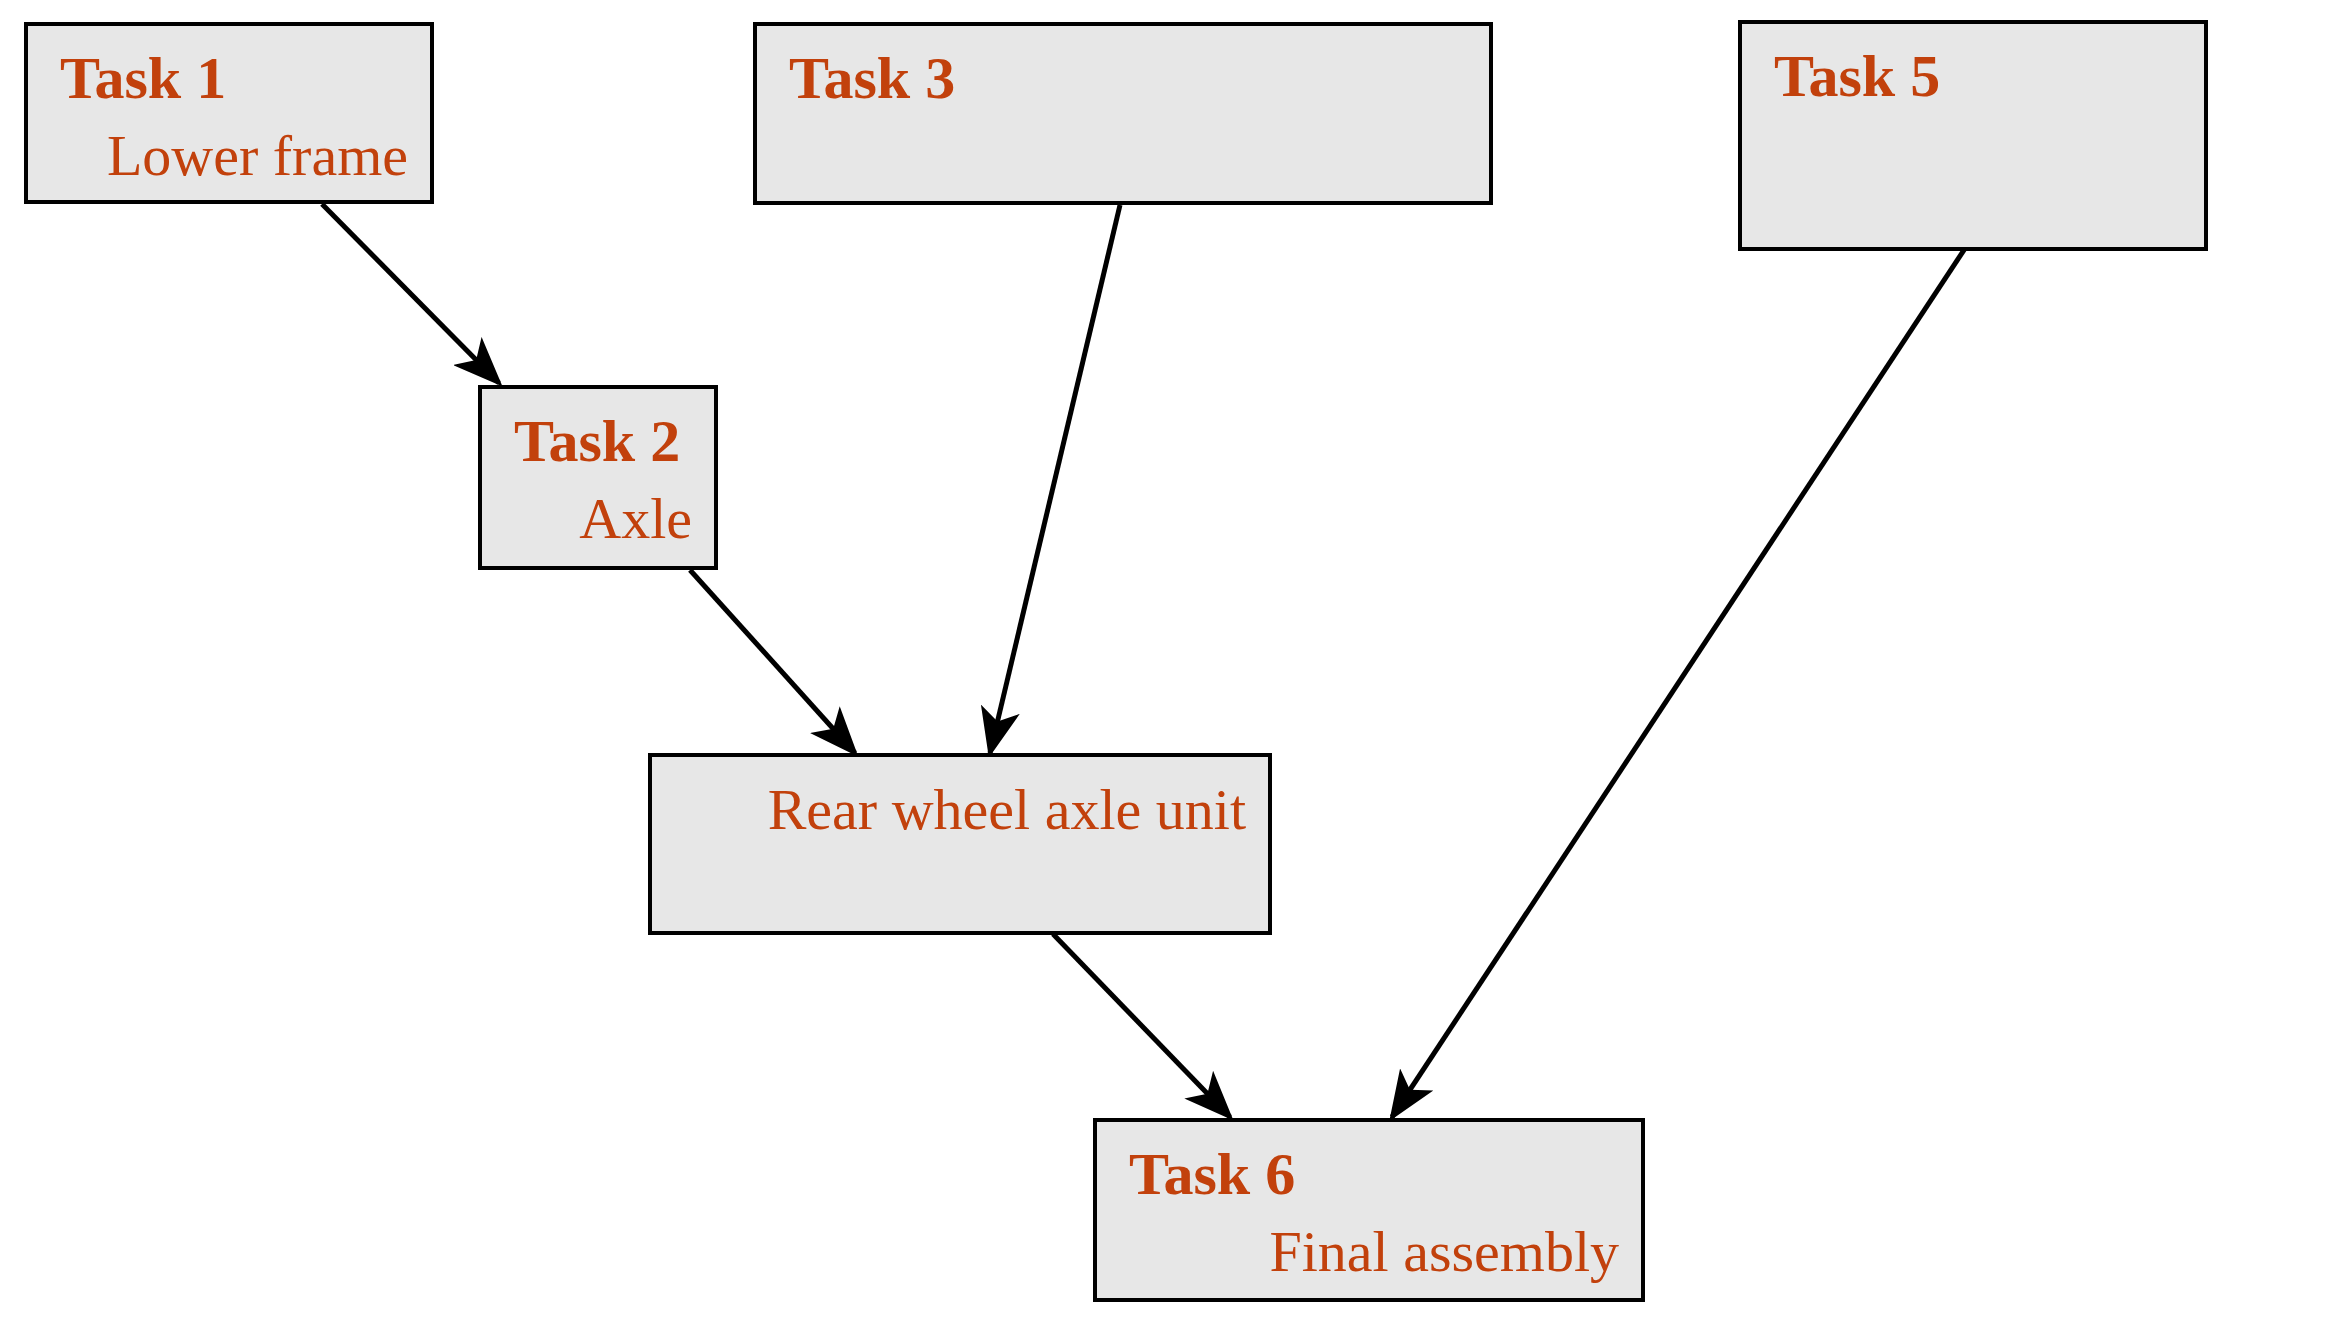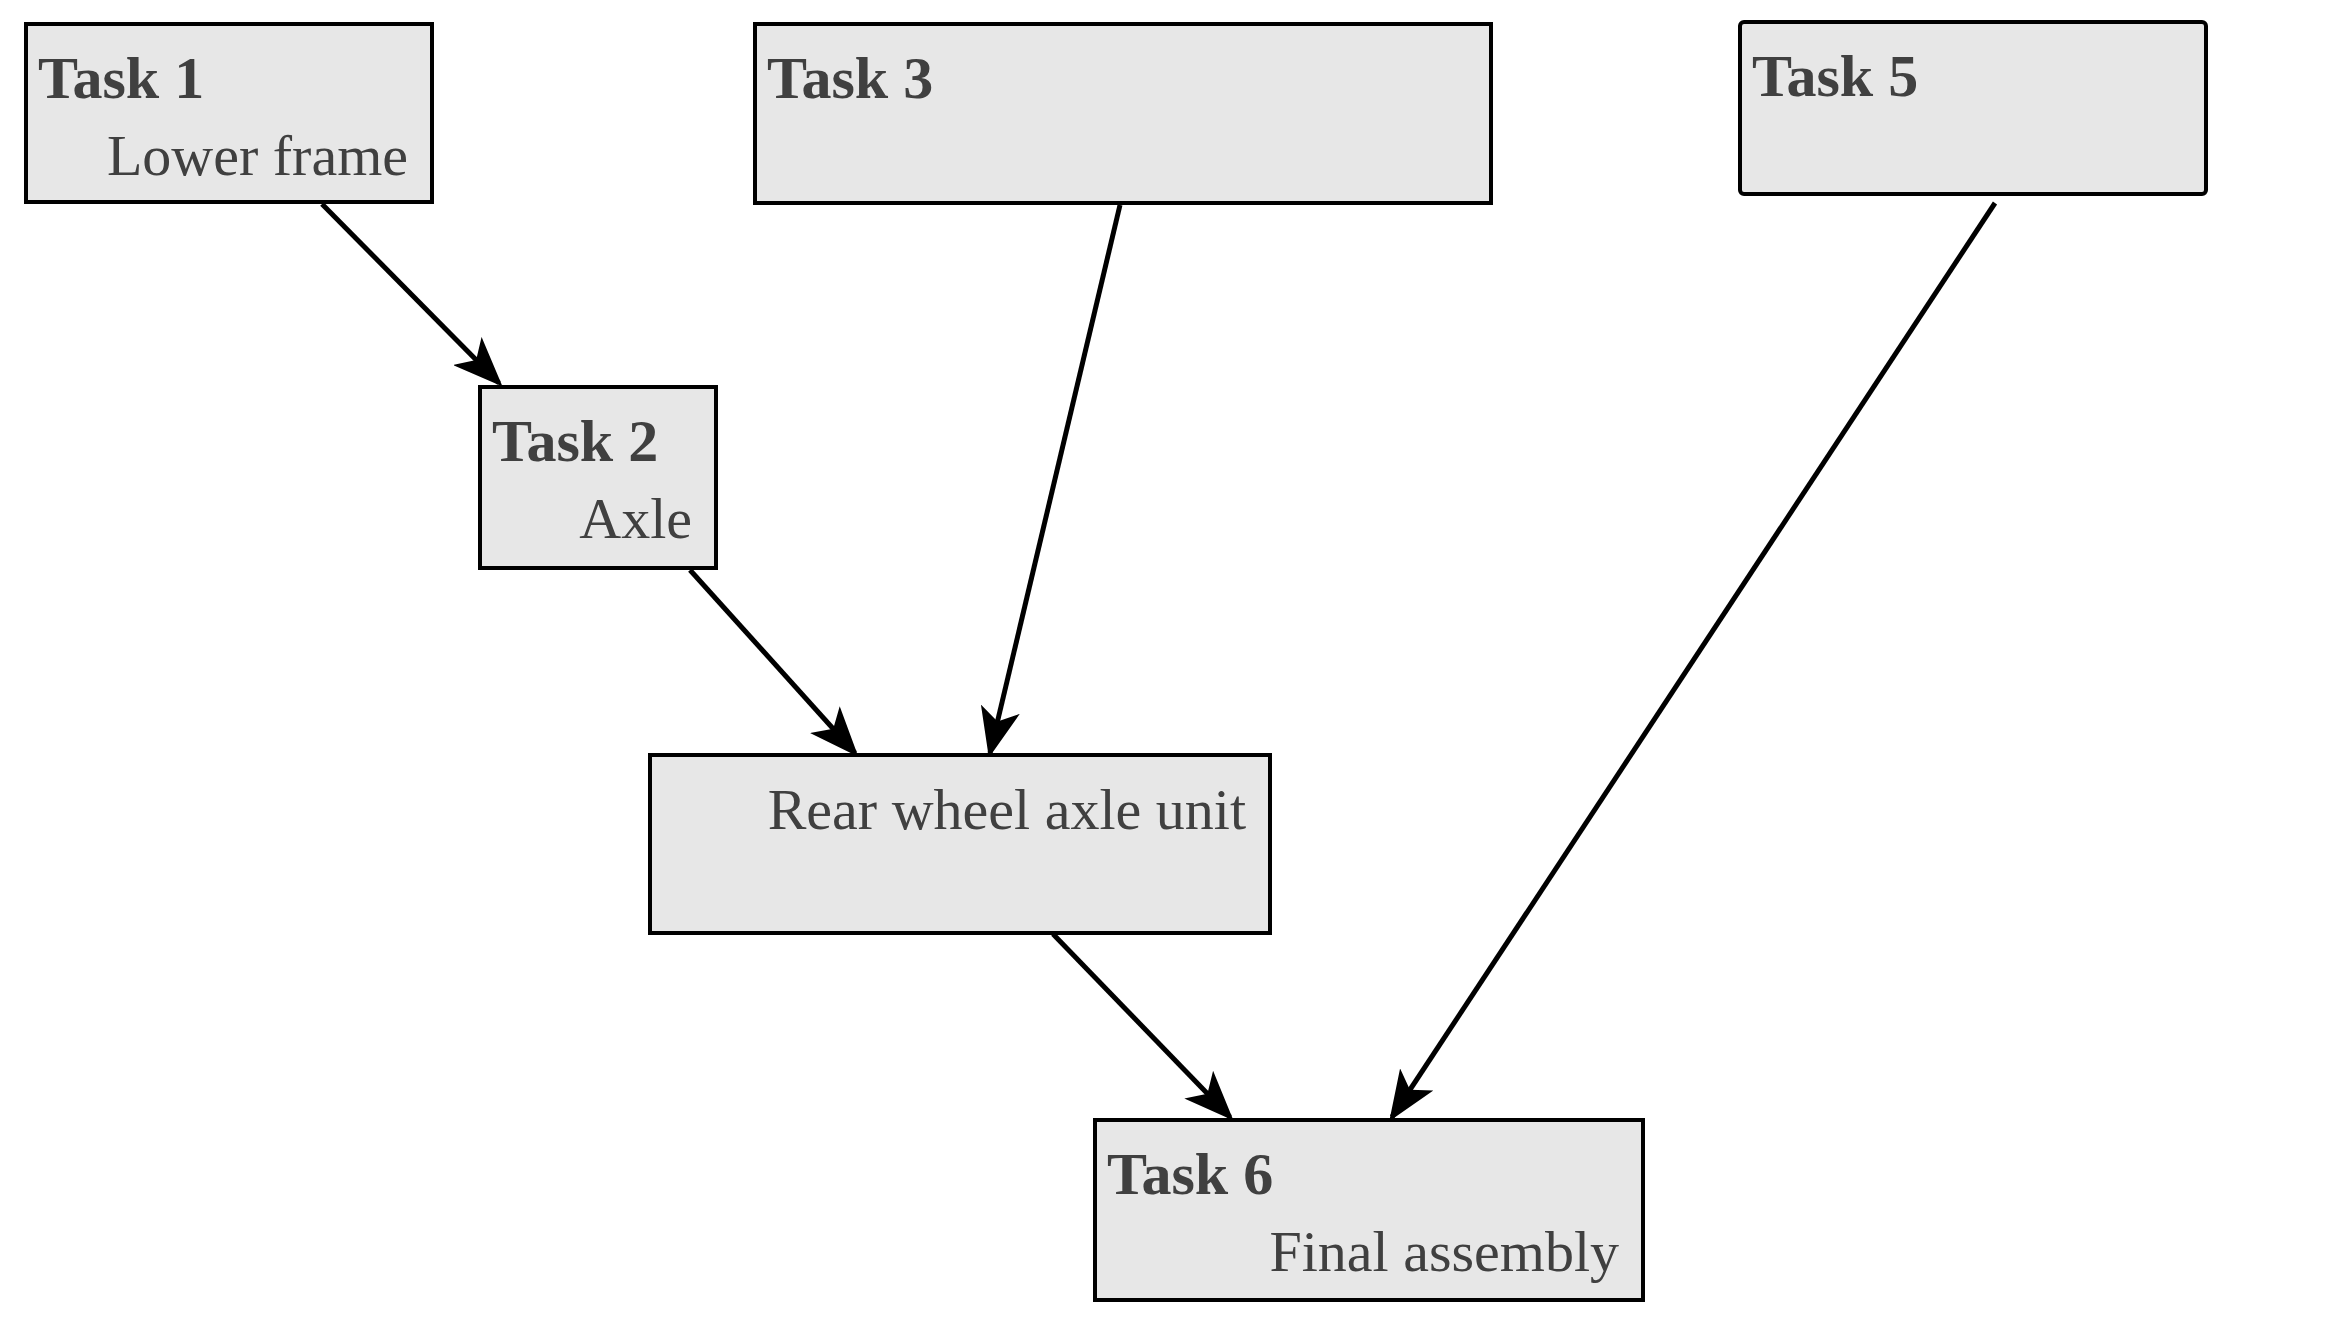--- a/index.html
+++ b/index.html
@@ -24,43 +24,43 @@
   }
   #arrow-layer line {
     stroke: #000000;
     stroke-width: 5;
   }
   .node {
     position: absolute;
     box-sizing: border-box;
     background: #e7e7e7;
     border: 4px solid #000000;
-    padding: 14px 22px 0 10px;
+    padding: 14px 22px 0 32px;
     white-space: nowrap;
-    color: #404040;
+    color: #c2410c;
   }
   .node .title {
     display: block;
     font-weight: bold;
     font-size: 60px;
     line-height: 77px;
   }
   .node .subtitle {
     display: block;
     font-weight: normal;
     font-size: 58px;
     line-height: 77px;
     text-align: right;
   }
   
   #node-task1 { left: 24px;   top: 22px;   width: 410px; height: 182px; }
   #node-task2 { left: 478px;  top: 385px;  width: 240px; height: 185px; }
   #node-task3 { left: 753px;  top: 22px;   width: 740px; height: 183px; }
   #node-task4 { left: 648px;  top: 753px;  width: 624px; height: 182px; }
-  #node-task5 { left: 1738px; top: 20px;   width: 470px; height: 176px; border-radius: 6px; }
+  #node-task5 { left: 1738px; top: 20px;   width: 470px; height: 231px; }
   #node-task6 { left: 1093px; top: 1118px; width: 552px; height: 184px; }
 </style>
 </head>
 <body>
 
 <div id="canvas">
 
   <svg id="arrow-layer" viewBox="0 0 2335 1320" xmlns="http://www.w3.org/2000/svg">
     <defs>
       <marker id="arrowhead" markerWidth="10" markerHeight="8" refX="9" refY="4" orient="auto" markerUnits="strokeWidth">

